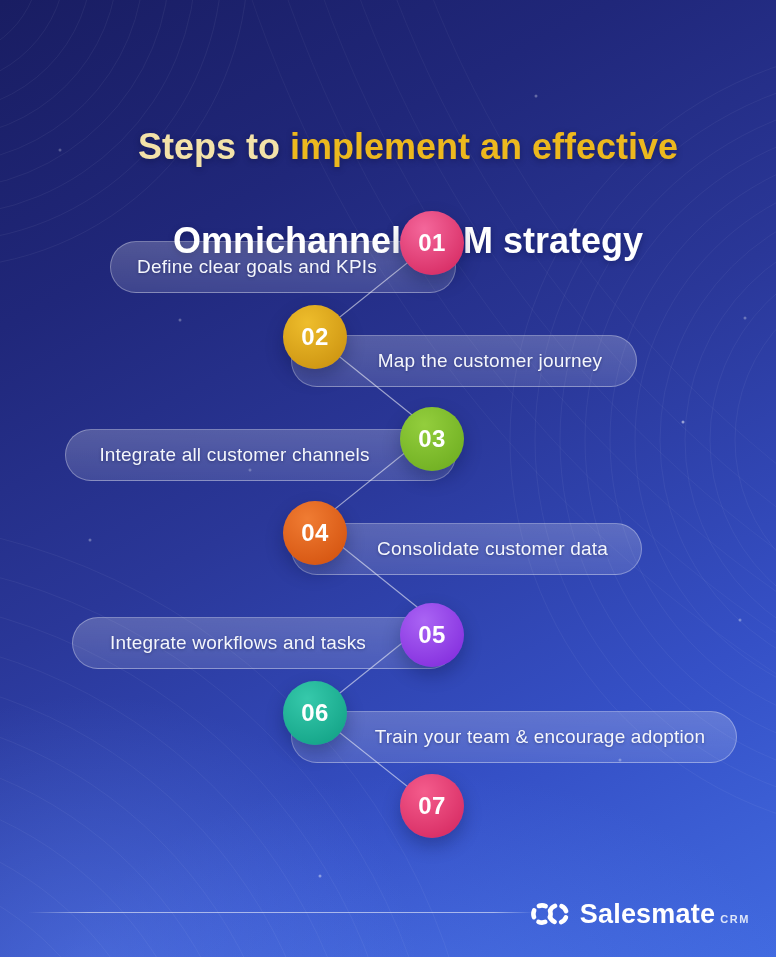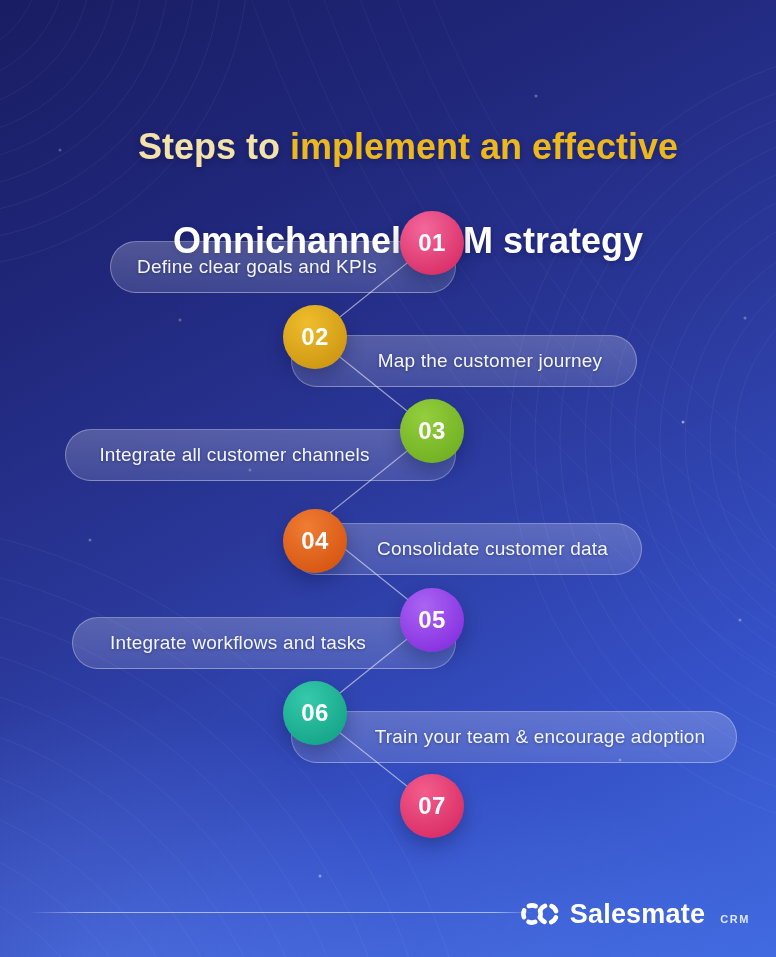--- a/index.html
+++ b/index.html
@@ -46,21 +46,21 @@
   }
   
   .footer-line{
     position:absolute;top:912px;left:28px;width:506px;height:1px;
     background:linear-gradient(90deg, rgba(255,255,255,0) 0%, rgba(255,255,255,.55) 12%, rgba(255,255,255,.55) 92%, rgba(255,255,255,0) 100%);
   }
   .logo{
     position:absolute;top:894px;right:26px;height:40px;
     display:flex;align-items:center;gap:9px;
   }
-  .logo .wordmark{display:flex;align-items:baseline;gap:15px;justify-content:flex-end;}
+  .logo .wordmark{display:flex;align-items:baseline;gap:5px;justify-content:flex-end;}
   .logo .brand{color:#ffffff;font-size:27px;font-weight:700;letter-spacing:.2px;}
   .logo .suffix{color:#dde5f9;font-size:11px;font-weight:600;letter-spacing:1.6px;}
 </style>
 </head>
 <body>
 
 <div class="poster">
 
   <svg class="bg-decor" width="776" height="957" viewBox="0 0 776 957" aria-hidden="true">
       <circle cx="-60" cy="-40" r="100" fill="none" stroke="rgba(255,255,255,0.055)" stroke-width="1"></circle>
@@ -138,35 +138,35 @@
       <div class="pill" style="padding-left: 52px; left: 291px; top: 6px; width: 346px;">
         <span class="label">Map the customer journey</span>
       </div>
       <div class="circle" style="left: 283px; top: 0px; background: radial-gradient(circle at 38% 28%, rgb(238, 189, 44) 0%, rgb(204, 147, 16) 88%);">02</div>
     </div>
 
     <div class="step-row" style="top: 399px; left: 0px; width: 776px;">
       <div class="pill" style="padding-right: 52px; left: 65px; top: 6px; width: 391px;">
         <span class="label">Integrate all customer channels</span>
       </div>
-      <div class="circle" style="left: 400px; top: 0px; background: radial-gradient(circle at 38% 28%, rgb(147, 206, 61) 0%, rgb(111, 174, 33) 88%);">03</div>
+      <div class="circle" style="left: 400px; top: 8px; background: radial-gradient(circle at 38% 28%, rgb(147, 206, 61) 0%, rgb(111, 174, 33) 88%);">03</div>
     </div>
 
     <div class="step-row" style="top: 493px; left: 0px; width: 776px;">
       <div class="pill" style="padding-left: 52px; left: 291px; top: 6px; width: 351px;">
         <span class="label">Consolidate customer data</span>
       </div>
-      <div class="circle" style="left: 283px; top: 16px; background: radial-gradient(circle at 38% 28%, rgb(240, 124, 51) 0%, rgb(212, 83, 15) 88%);">04</div>
+      <div class="circle" style="left: 283px; top: 8px; background: radial-gradient(circle at 38% 28%, rgb(240, 124, 51) 0%, rgb(212, 83, 15) 88%);">04</div>
     </div>
 
     <div class="step-row" style="top: 587px; left: 0px; width: 776px;">
       <div class="pill" style="padding-right: 52px; left: 72px; top: 6px; width: 384px;">
         <span class="label">Integrate workflows and tasks</span>
       </div>
-      <div class="circle" style="left: 400px; top: 1px; background: radial-gradient(circle at 38% 28%, rgb(170, 100, 244) 0%, rgb(131, 45, 221) 88%);">05</div>
+      <div class="circle" style="left: 400px; top: 16px; background: radial-gradient(circle at 38% 28%, rgb(170, 100, 244) 0%, rgb(131, 45, 221) 88%);">05</div>
     </div>
 
     <div class="step-row" style="top: 681px; left: 0px; width: 776px;">
       <div class="pill" style="padding-left: 52px; left: 291px; top: 6px; width: 446px;">
         <span class="label">Train your team &amp; encourage adoption</span>
       </div>
       <div class="circle" style="left: 283px; top: 0px; background: radial-gradient(circle at 38% 28%, rgb(54, 201, 171) 0%, rgb(18, 162, 134) 88%);">06</div>
     </div>
 
     <div class="step-row" style="top: 774px; left: 0px; width: 776px;">

